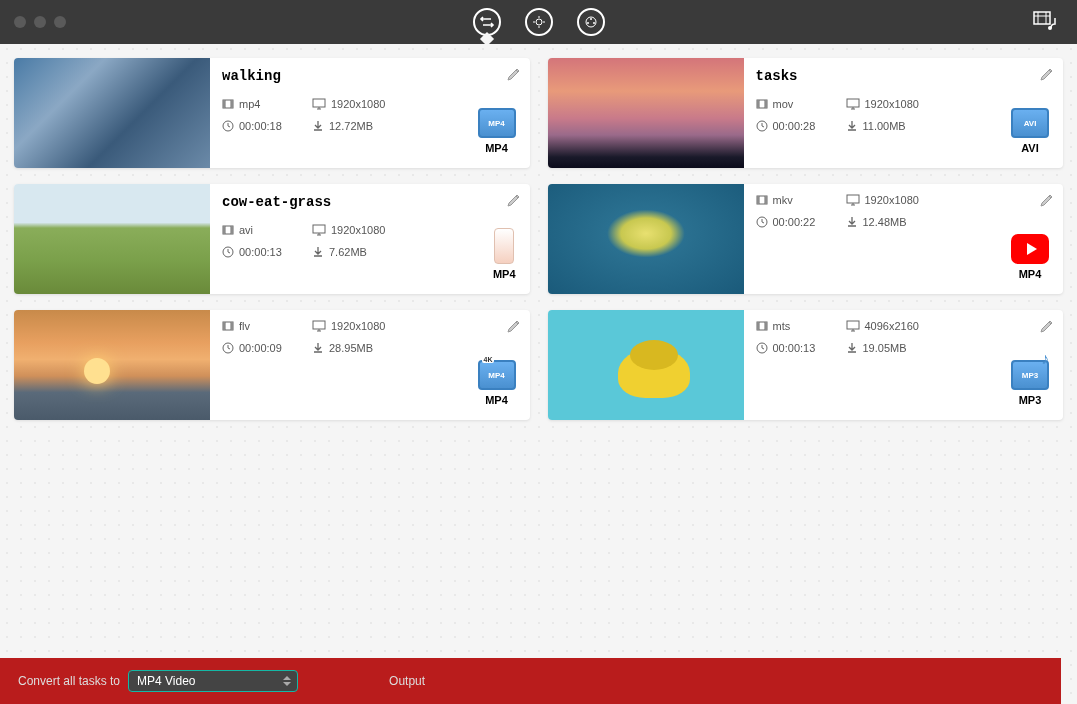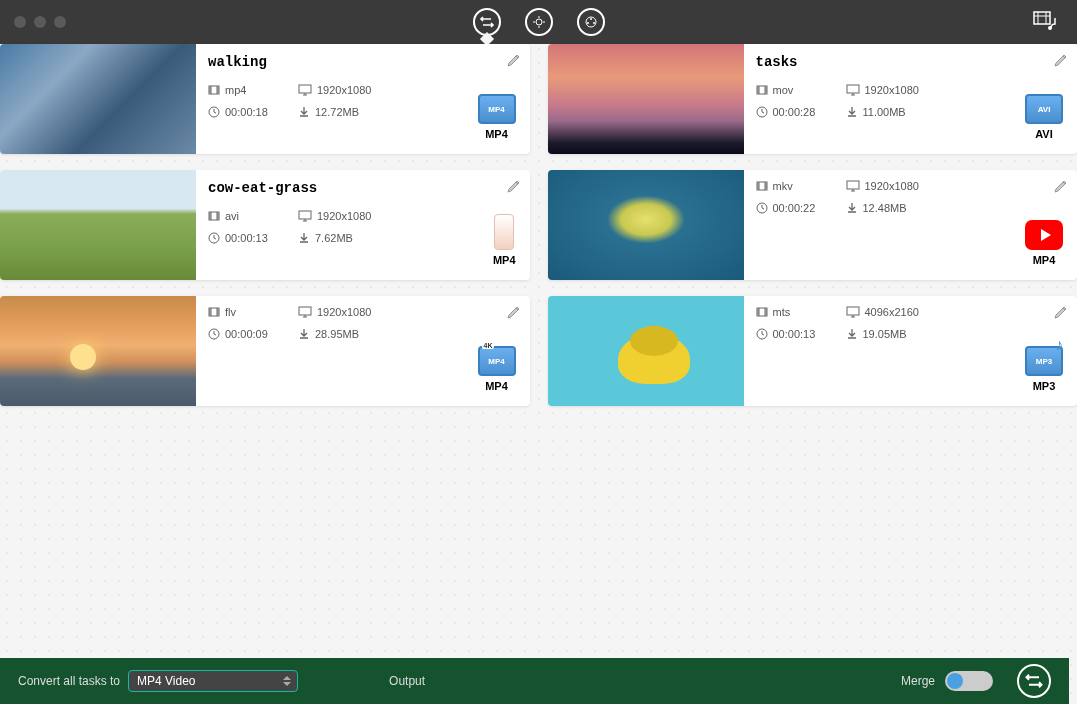--- a/index.html
+++ b/index.html
@@ -64,20 +64,21 @@
 .top-icon.active { position: relative; }
 .top-right-icon {
   position: absolute;
   right: 20px;
   color: #fff;
   cursor: pointer;
 }
 
 
 .content {
+  padding: 14px;
   display: grid;
   grid-template-columns: 1fr 1fr;
   gap: 16px 18px;
 }
 .card {
   background: #fff;
   border-radius: 4px;
   box-shadow: 0 1px 3px rgba(0,0,0,0.1);
   display: flex;
   height: 110px;
@@ -167,23 +168,23 @@
 .fi-4k::after { content: "4K"; position: absolute; top: -6px; left: 2px; font-size: 7px; background: #fff; color: #333; padding: 0 2px; border-radius: 2px; }
 .fi-mp3 { background: linear-gradient(#6ab0f0, #4a90d0); color: #fff; font-size: 8px; font-weight: bold; border: 2px solid #3a80c0; position: relative; }
 .fi-mp3::before { content: "MP3"; }
 .fi-mp3::after { content: "♪"; position: absolute; top: -12px; right: -2px; font-size: 16px; color: #4a90d0; }
 
 
 .bottom-bar {
   position: absolute;
   bottom: 0;
   left: 0;
-  right: 8px;
+  right: 16px;
   height: 46px;
-  background: #14532d;
+  background: #b91c1c;
   display: flex;
   align-items: center;
   color: #ddd;
   font-size: 12px;
   padding: 0 18px;
 }
 .bb-label { margin-right: 8px; }
 .select {
   background: #444;
   color: #fff;
@@ -543,22 +544,13 @@
   </div>
 
 <div class="bottom-bar">
   <span class="bb-label">Convert all tasks to</span>
   <div class="select">
     <span>MP4 Video</span>
   </div>
   <div class="output-section">
     <span class="bb-label">Output</span>
   </div>
-  <div class="merge-group">
-    <span>Merge</span>
-    <div class="toggle"></div>
-    <div class="convert-btn">
-      <svg width="20" height="20" viewBox="0 0 16 16">
-          <path d="M4 7 L2 5 L4 3 M2 5 H12 M12 9 L14 11 L12 13 M14 11 H4" stroke="#fff" stroke-width="1.6" fill="none"></path>
-        </svg>
-    </div>
-  </div>
 </div>
 
 </body></html>

